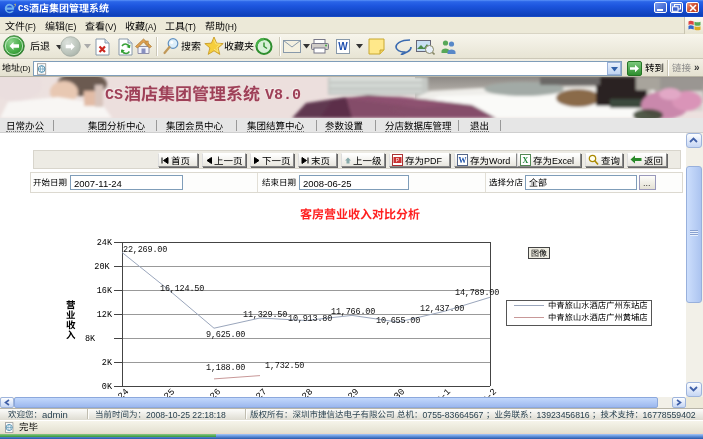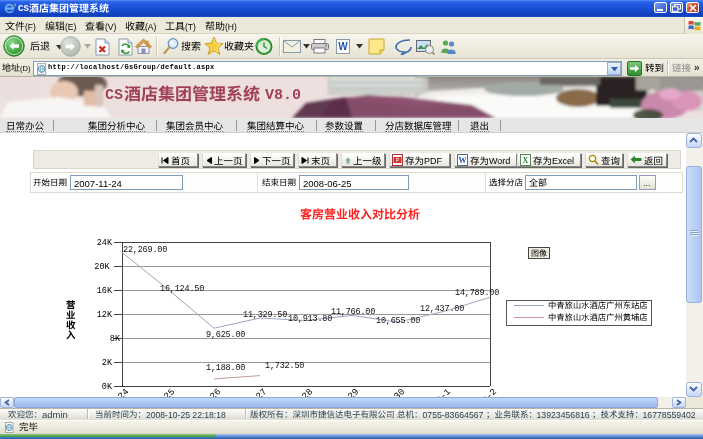--- a/index.html
+++ b/index.html
@@ -219,21 +219,20 @@
         <use href="#r5740" x="1000"></use>
       </svg>
     </div>
     <div class="as" style="left:20.0px;top:64.2px;color:#000;font:7.5px 'Liberation Sans';letter-spacing:0.00px;">(D)</div>
     <div class="abs" style="left:33px;top:61px;width:589px;height:15px;background:#fff;border:1px solid #7F9DB9"></div>
     <svg class="abs" style="left:36px;top:63px" width="12" height="12" viewBox="0 0 16 16">
       <rect x="2" y="1" width="11" height="14" fill="#fff" stroke="#888"></rect>
       <circle cx="7.5" cy="8" r="4.5" fill="none" stroke="#48A" stroke-width="1.2"></circle>
       <path d="M3 8 h9 M7.5 3.5 c-2.5 2 -2.5 7 0 9 c2.5 -2 2.5 -7 0 -9" fill="none" stroke="#48A" stroke-width="0.8"></path>
     </svg>
-    <div class="as" style="left:48px;top:63px;font:bold 7px 'Liberation Mono';letter-spacing:0.3px;color:#000">http://localhost/GsGroup/default.aspx</div>
     <div class="abs" style="left:607px;top:62px;width:14px;height:13px;background:linear-gradient(#E8F0FC,#C0D4F0);border:1px solid #98B0D8"></div>
     <svg class="abs" style="left:611px;top:67px" width="7" height="5" viewBox="0 0 7 5">
       <path d="M0 0h7l-3.5 4.5z" fill="#3060A8"></path>
     </svg>
     <div class="abs" style="left:627px;top:61px;width:15px;height:15px;border-radius:2px;background:linear-gradient(#7CC87C,#2E8E2E);border:1px solid #247424"></div>
     <svg class="abs" style="left:630px;top:64px" width="9" height="9" viewBox="0 0 9 9">
       <path d="M0 3.2 H5 V0.8 L9 4.5 L5 8.2 V5.8 H0 Z" fill="#fff"></path>
     </svg>
     <div class="cj" style="left:645.0px;top:63.0px;color:#000;">
       <svg width="19.0" height="9.5" viewBox="0 0 2000 1000" preserveAspectRatio="none">
@@ -577,21 +576,21 @@
         <line x1="114" y1="133.5" x2="122" y2="133.5" stroke="#444"></line>
         <line x1="122" y1="109.5" x2="490" y2="109.5" stroke="#444" stroke-width="1"></line>
         <line x1="114" y1="109.5" x2="122" y2="109.5" stroke="#444"></line>
         <line x1="122.5" y1="109" x2="122.5" y2="253" stroke="#444"></line>
         <line x1="490.5" y1="109" x2="490.5" y2="253" stroke="#444"></line>
         <polyline points="122,119.4 168,156.3 214,195.2 260,185.0 306,187.5 352,182.4 398,189.1 444,178.4 490,164.3" fill="none" stroke="#9AA6BC" stroke-width="1"></polyline>
         <polyline points="214,245.9 260,242.6" fill="none" stroke="#C89898" stroke-width="1"></polyline>
       </svg>
       <div class="as" style="left:92px;top:249px;width:20px;text-align:right;font:8.5px 'Liberation Mono';color:#000">0K</div>
       <div class="as" style="left:92px;top:225px;width:20px;text-align:right;font:8.5px 'Liberation Mono';color:#000">2K</div>
-      <div class="as" style="left:100px;top:201px;width:20px;text-align:right;font:8.5px 'Liberation Mono';color:#000">8K</div>
+      <div class="as" style="left:80px;top:201px;width:20px;text-align:center;font:8.5px 'Liberation Mono';color:#000">8K</div>
       <div class="as" style="left:92px;top:177px;width:20px;text-align:right;font:8.5px 'Liberation Mono';color:#000">12K</div>
       <div class="as" style="left:92px;top:153px;width:20px;text-align:right;font:8.5px 'Liberation Mono';color:#000">16K</div>
       <div class="as" style="left:92px;top:129px;width:20px;text-align:center;font:8.5px 'Liberation Mono';color:#000">20K</div>
       <div class="as" style="left:92px;top:105px;width:20px;text-align:right;font:8.5px 'Liberation Mono';color:#000">24K</div>
       <div class="cj" style="left:66.0px;top:167.0px;color:#000;">
         <svg width="9.5" height="9.5" viewBox="0 0 1000 1000" preserveAspectRatio="none">
           <use href="#b8425" x="0"></use>
         </svg>
       </div>
       <div class="cj" style="left:66.0px;top:177.0px;color:#000;">

